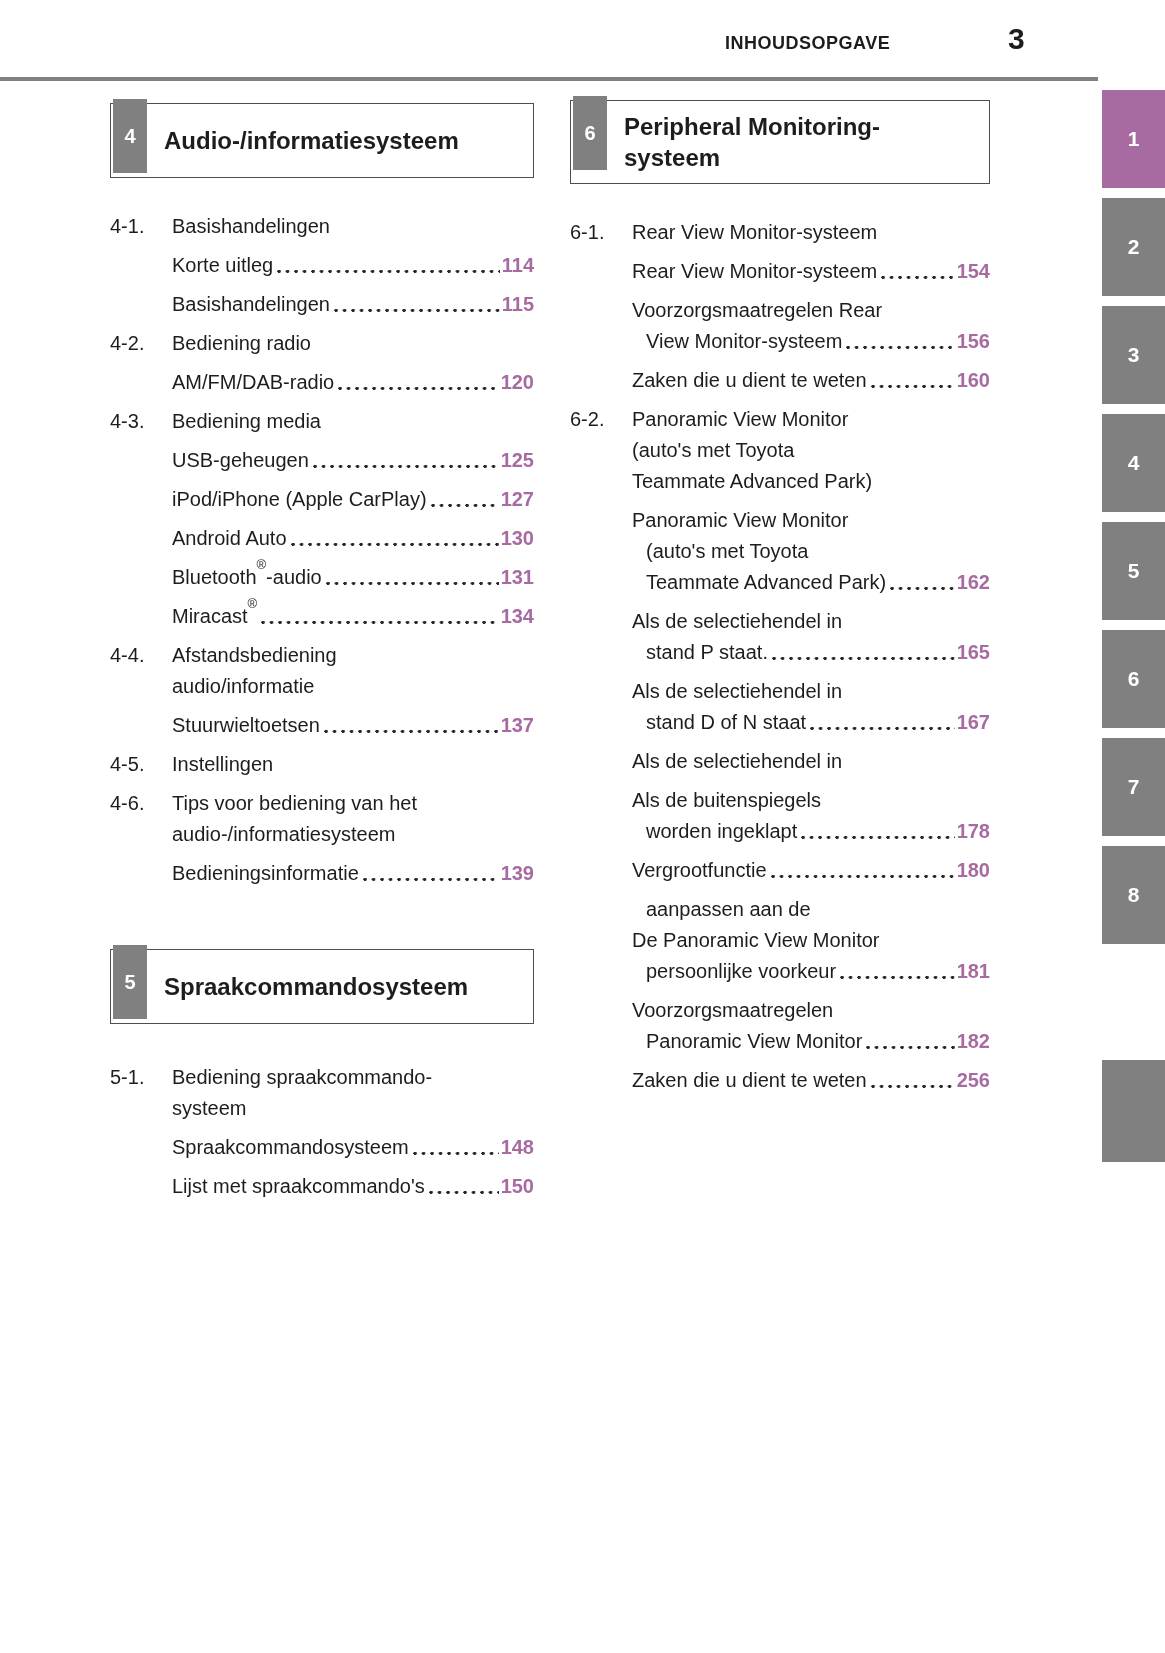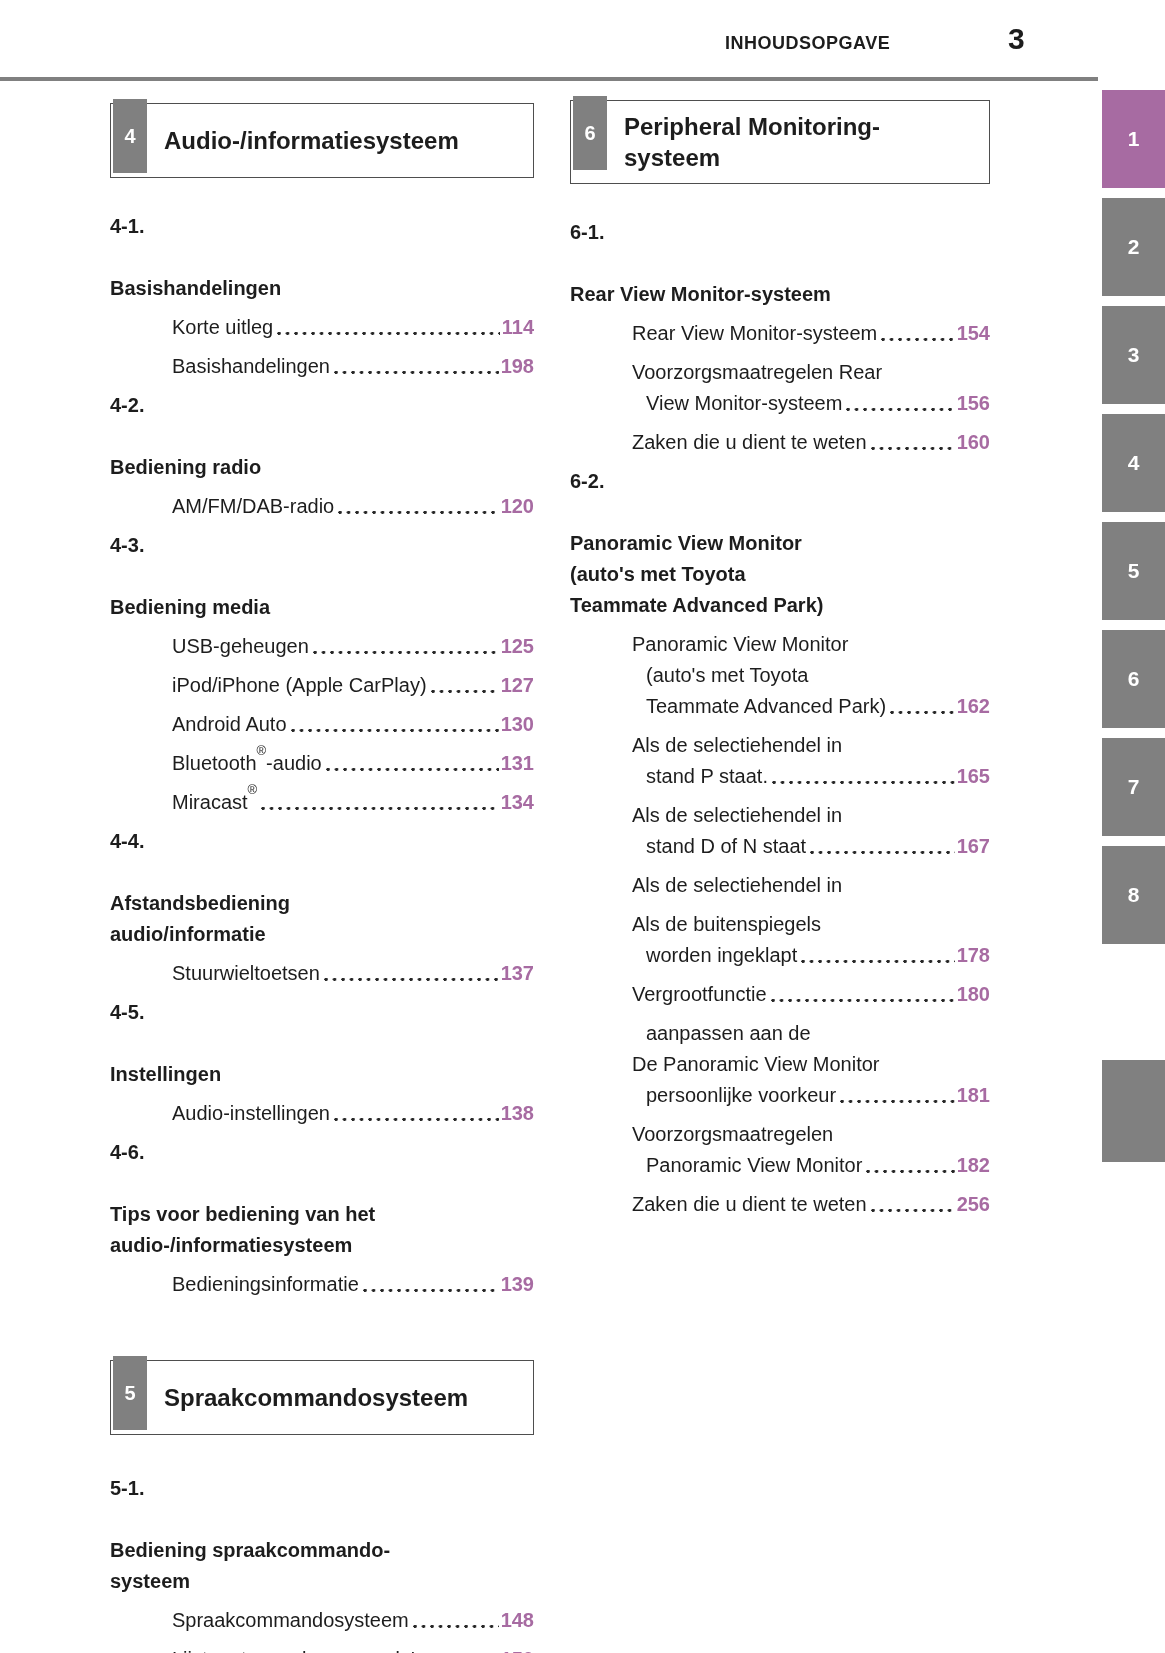--- a/index.html
+++ b/index.html
@@ -31,21 +31,21 @@
   
   .sbox{position:relative;border:1.5px solid #4e4e4e;min-height:75px;
         display:flex;align-items:center;padding:10px 8px 10px 53px;margin-bottom:33px;}
   .sbox .nsq{position:absolute;left:2px;top:-5px;width:34px;height:74px;background:var(--tab_gray);
         display:flex;align-items:center;justify-content:center;color:#fff;font-size:20px;font-weight:bold;}
   .sbox .stitle{font-size:24px;font-weight:bold;line-height:31px;white-space:pre-line;}
   .sbox.mt{margin-top:60px;margin-bottom:38px;}
   .sbox.first{margin-top:7px;}
   
   .row{margin-bottom:8px;font-size:20px;line-height:31px;}
-  .heading{display:flex;font-weight:bold;flex-direction:column;}
+  .heading{display:flex;font-weight:normal;}
   .heading .num{flex:0 0 62px;}
   .heading .htext{white-space:pre-line;}
   .entry{padding-left:62px;}
   .entry .line{white-space:pre-line;}
   .entry .line.cont{padding-left:14px;}
   .entry .lastline{display:flex;align-items:flex-end;}
   .entry .lastline.cont{padding-left:14px;}
   .entry .t{flex:0 1 auto;}
   .leader{flex:1 1 auto;min-width:16px;align-self:stretch;margin:0 2px 0 4px;
     background-image:radial-gradient(circle at 2px 2.4px,#262626 1.5px,transparent 1.9px);
@@ -87,21 +87,21 @@
       <div class="lastline">
           <span class="t">Korte uitleg</span>
           <span class="leader"></span>
           <span class="pg">114</span>
         </div>
     </div>
     <div class="row entry">
       <div class="lastline">
           <span class="t">Basishandelingen</span>
           <span class="leader"></span>
-          <span class="pg">198</span>
+          <span class="pg">115</span>
         </div>
     </div>
     <div class="row heading">
       <span class="num">4-2.</span>
       <span class="htext">Bediening radio</span>
     </div>
     <div class="row entry">
       <div class="lastline">
           <span class="t">AM/FM/DAB-radio</span>
           <span class="leader"></span>
@@ -155,27 +155,20 @@
     <div class="row entry">
       <div class="lastline">
           <span class="t">Stuurwieltoetsen</span>
           <span class="leader"></span>
           <span class="pg">137</span>
         </div>
     </div>
     <div class="row heading">
       <span class="num">4-5.</span>
       <span class="htext">Instellingen</span>
-    </div>
-    <div class="row entry">
-      <div class="lastline">
-          <span class="t">Audio-instellingen</span>
-          <span class="leader"></span>
-          <span class="pg">138</span>
-        </div>
     </div>
     <div class="row heading">
       <span class="num">4-6.</span>
       <span class="htext">Tips voor bediening van het
 audio-/informatiesysteem</span>
     </div>
     <div class="row entry">
       <div class="lastline">
           <span class="t">Bedieningsinformatie</span>
           <span class="leader"></span>

